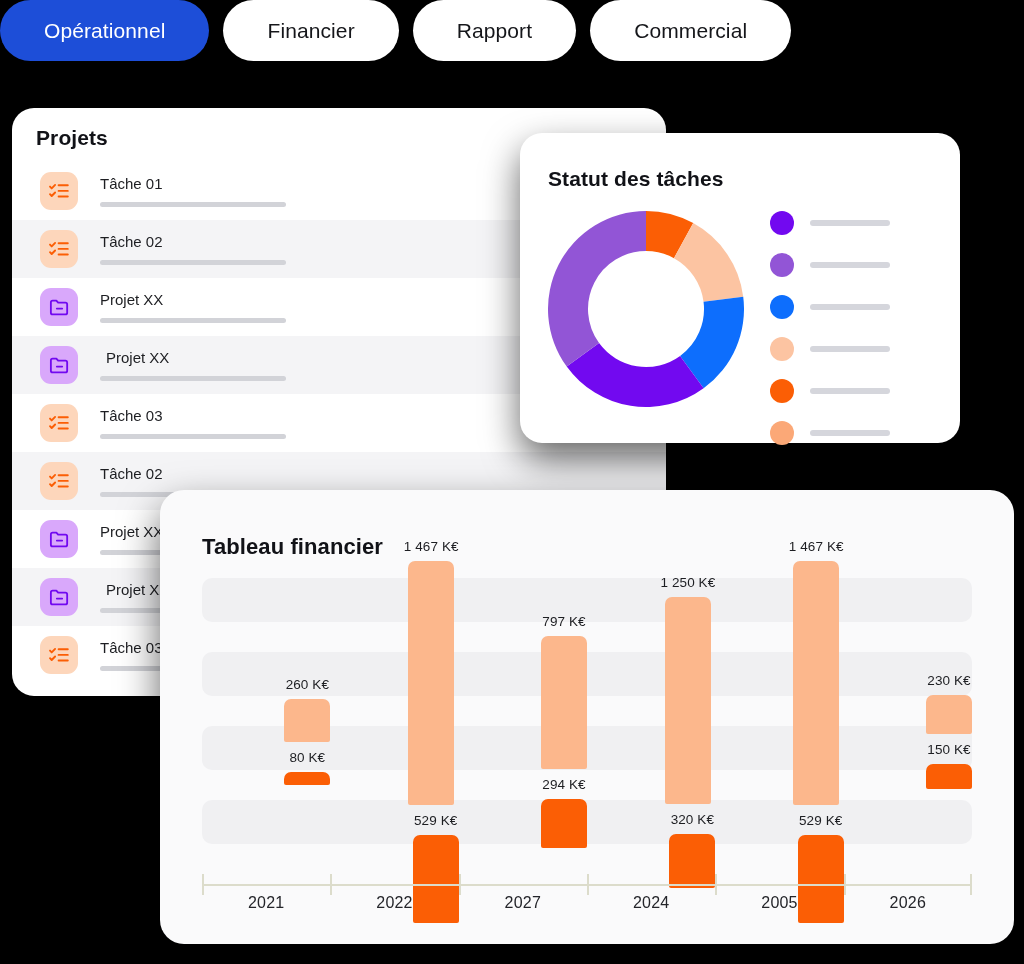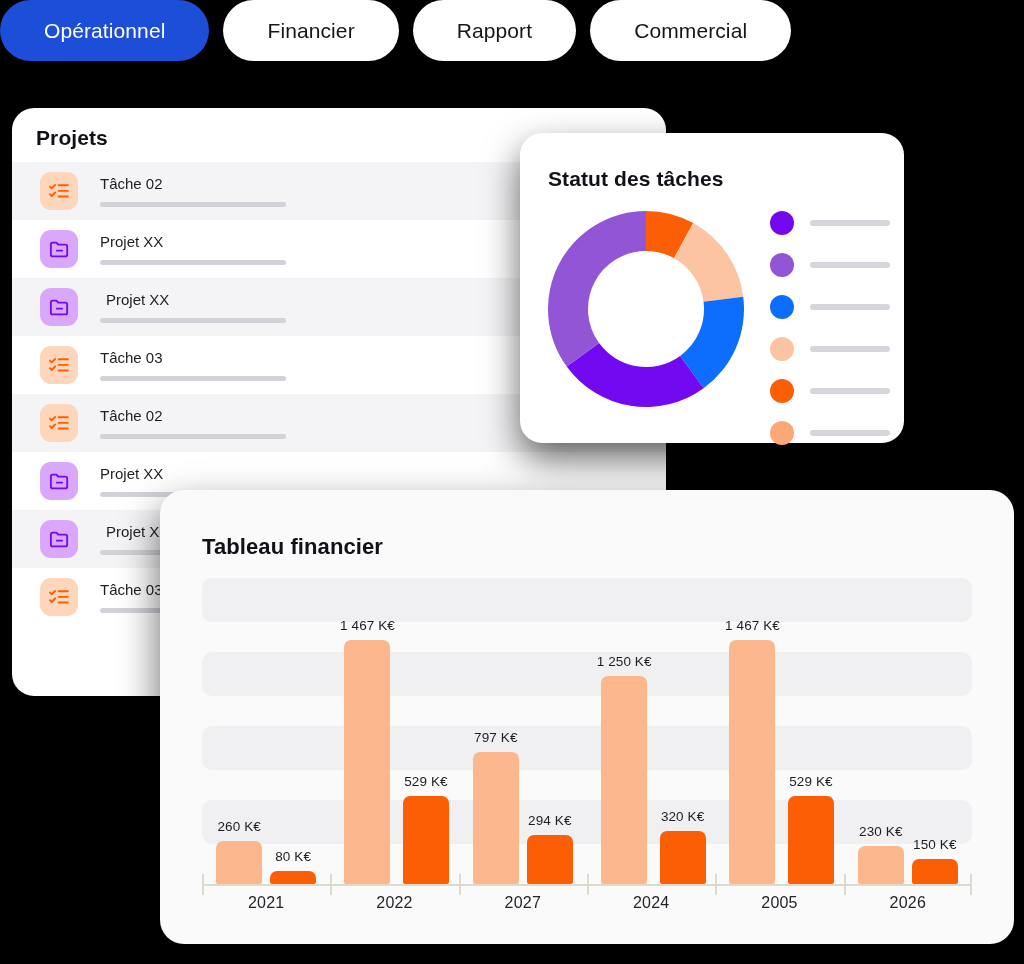--- a/index.html
+++ b/index.html
@@ -67,21 +67,21 @@
     font-size: 15px; color: #1d1e22; line-height: 1;
     margin-bottom: 11px; white-space: nowrap;
   }
   .proj-bar {
     height: 5px; border-radius: 3px; background: #d2d3d8; width: 186px;
   }
   .proj-row.indent .proj-label { padding-left: 6px; }
 
   
   #donut-card {
-    left: 520px; top: 133px; width: 384px; height: 310px;
+    left: 520px; top: 133px; width: 440px; height: 310px;
     border-radius: 22px;
     box-shadow: 0 16px 36px rgba(0,0,0,.6);
   }
   #donut-title {
     font-size: 21px; font-weight: bold; color: #111217;
     padding: 34px 0 0 28px; letter-spacing: .1px;
   }
   #donut-wrap {
     position: absolute; left: 28px; top: 78px; width: 196px; height: 196px;
   }
@@ -109,21 +109,21 @@
   }
   .zebra {
     position: absolute; left: 0; width: 770px; height: 44px;
     border-radius: 10px; background: #f0f0f2;
   }
   #plot {
     position: absolute; left: 0; top: 0; width: 770px; height: 306px;
   }
   .group {
     position: absolute; bottom: 0; height: 306px;
-    display: flex; align-items: flex-end; justify-content: center; gap: 8px;
+    display: flex; align-items: flex-end; justify-content: center; gap: 8px; flex-direction: column;
   }
   .barwrap { position: relative; display: flex; flex-direction: column; align-items: center; }
   .barlabel {
     font-size: 13.5px; color: #1d1e22; white-space: nowrap;
     margin-bottom: 7px; letter-spacing: .1px;
   }
   .bar { width: 46px; border-radius: 7px 7px 2px 2px; cursor: pointer; }
   .bar.light { background: #fcb78c; }
   .bar.dark { background: #fb5e05; }
 
@@ -154,20 +154,33 @@
         <span>Rapport</span>
       </div>
       <div class="tab">
         <span>Commercial</span>
       </div>
     </div>
 
   <div class="card" id="projects-card">
     <div id="projects-title">Projets</div>
     <div id="projects-list">
+        <div class="proj-row">
+          <div class="proj-icon task">
+            <svg width="24" height="24" viewBox="0 0 24 24" fill="none" aria-hidden="true">
+    <path d="M3 7.6l1.7 1.8L8.1 5.9" stroke="#fb5e05" stroke-width="1.9" stroke-linecap="round" stroke-linejoin="round"></path>
+    <path d="M3 15.2l1.7 1.8 3.4-3.5" stroke="#fb5e05" stroke-width="1.9" stroke-linecap="round" stroke-linejoin="round"></path>
+    <path d="M11.6 6.3h9.2M11.6 11.9h9.2M11.6 17.5h9.2" stroke="#fb5e05" stroke-width="1.9" stroke-linecap="round"></path>
+  </svg>
+          </div>
+          <div class="proj-body">
+            <div class="proj-label">Tâche 01</div>
+            <div class="proj-bar"></div>
+          </div>
+        </div>
         <div class="proj-row alt">
           <div class="proj-icon task">
             <svg width="24" height="24" viewBox="0 0 24 24" fill="none" aria-hidden="true">
     <path d="M3 7.6l1.7 1.8L8.1 5.9" stroke="#fb5e05" stroke-width="1.9" stroke-linecap="round" stroke-linejoin="round"></path>
     <path d="M3 15.2l1.7 1.8 3.4-3.5" stroke="#fb5e05" stroke-width="1.9" stroke-linecap="round" stroke-linejoin="round"></path>
     <path d="M11.6 6.3h9.2M11.6 11.9h9.2M11.6 17.5h9.2" stroke="#fb5e05" stroke-width="1.9" stroke-linecap="round"></path>
   </svg>
           </div>
           <div class="proj-body">
             <div class="proj-label">Tâche 02</div>

